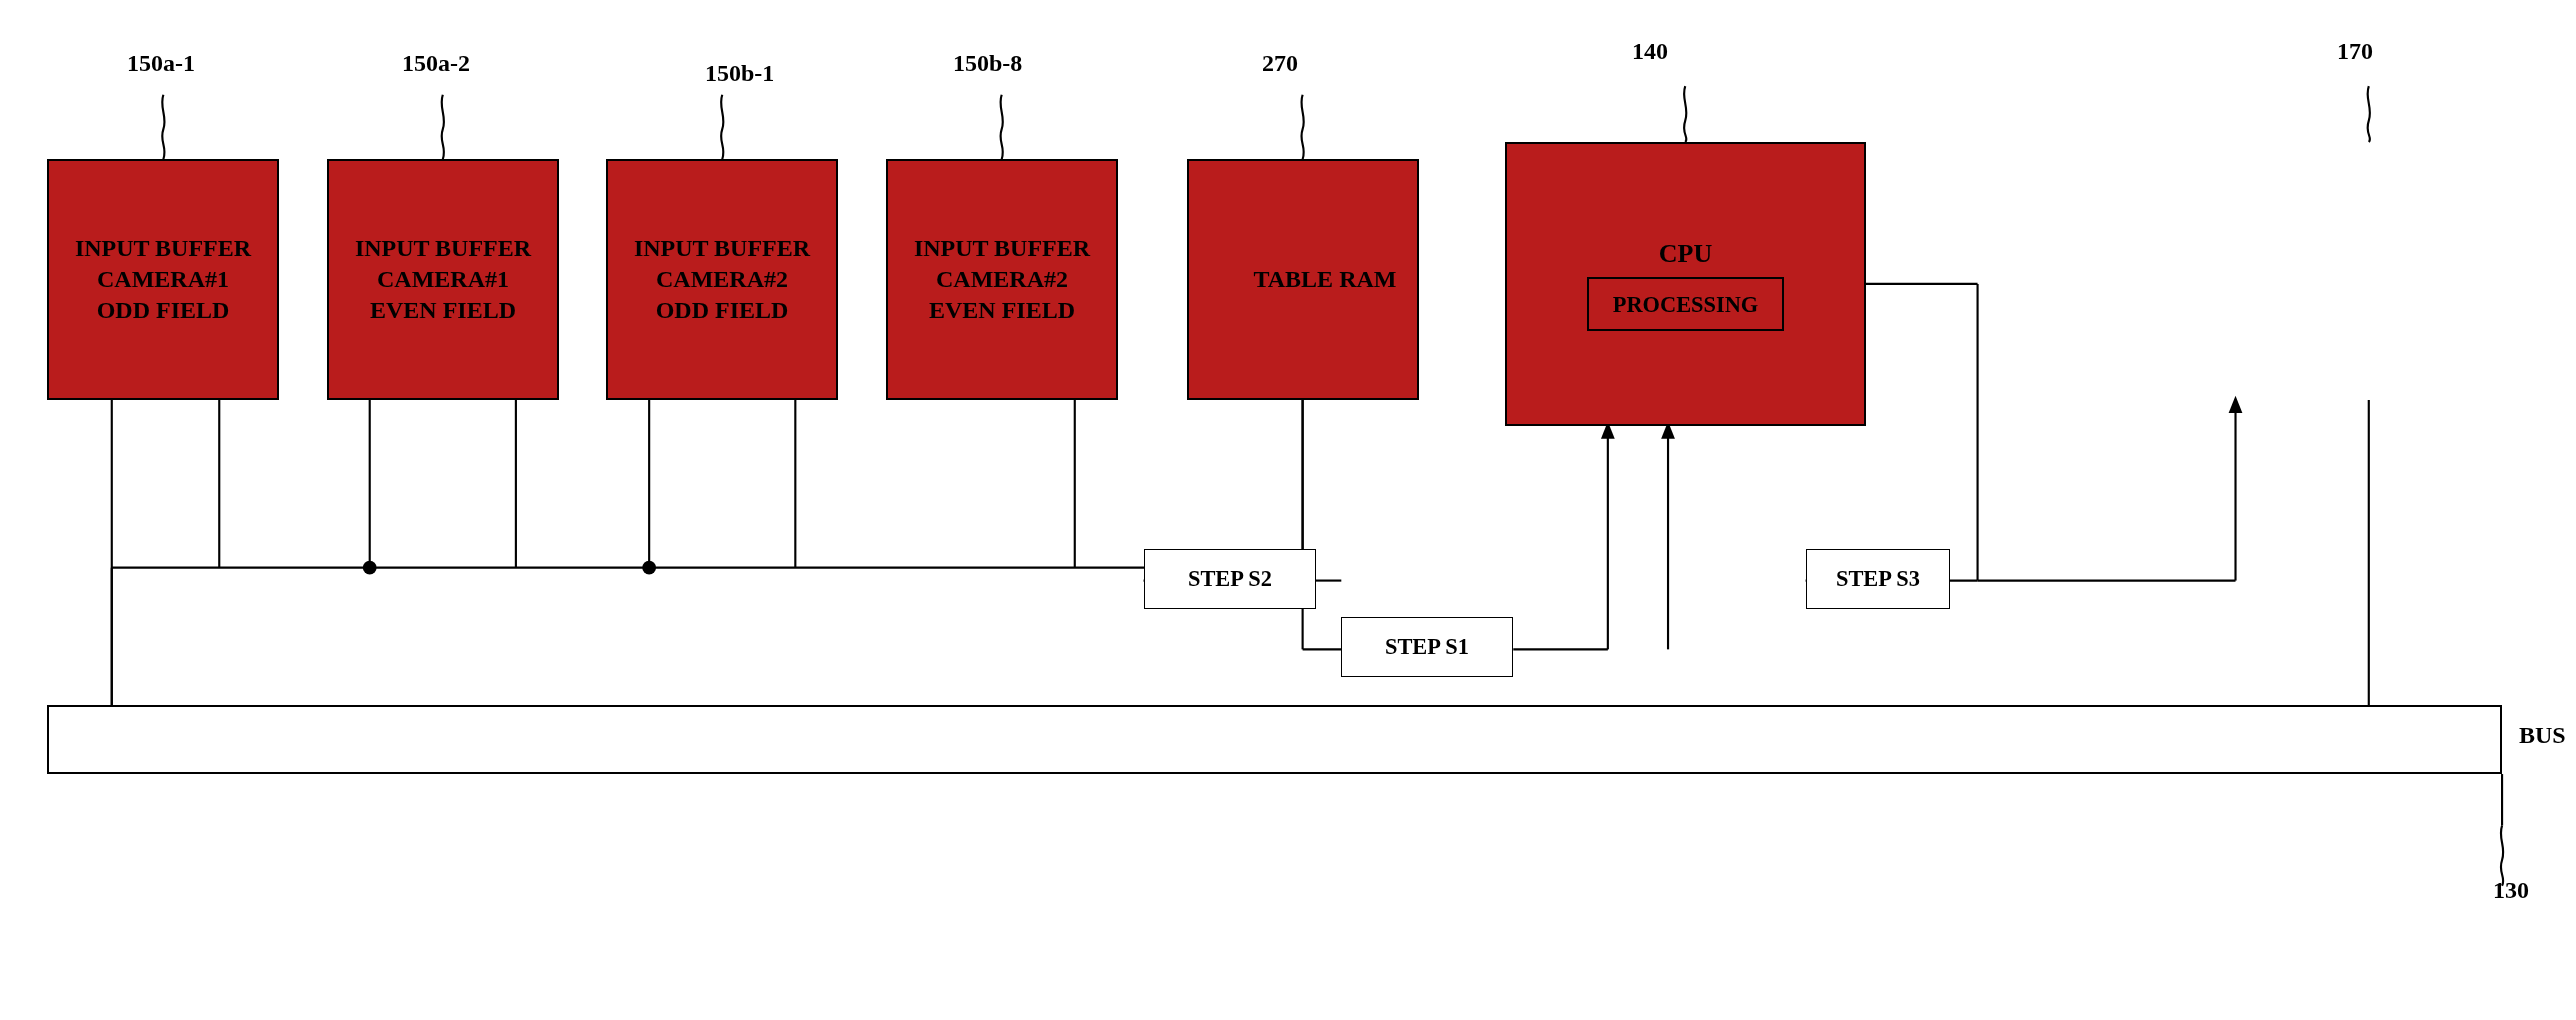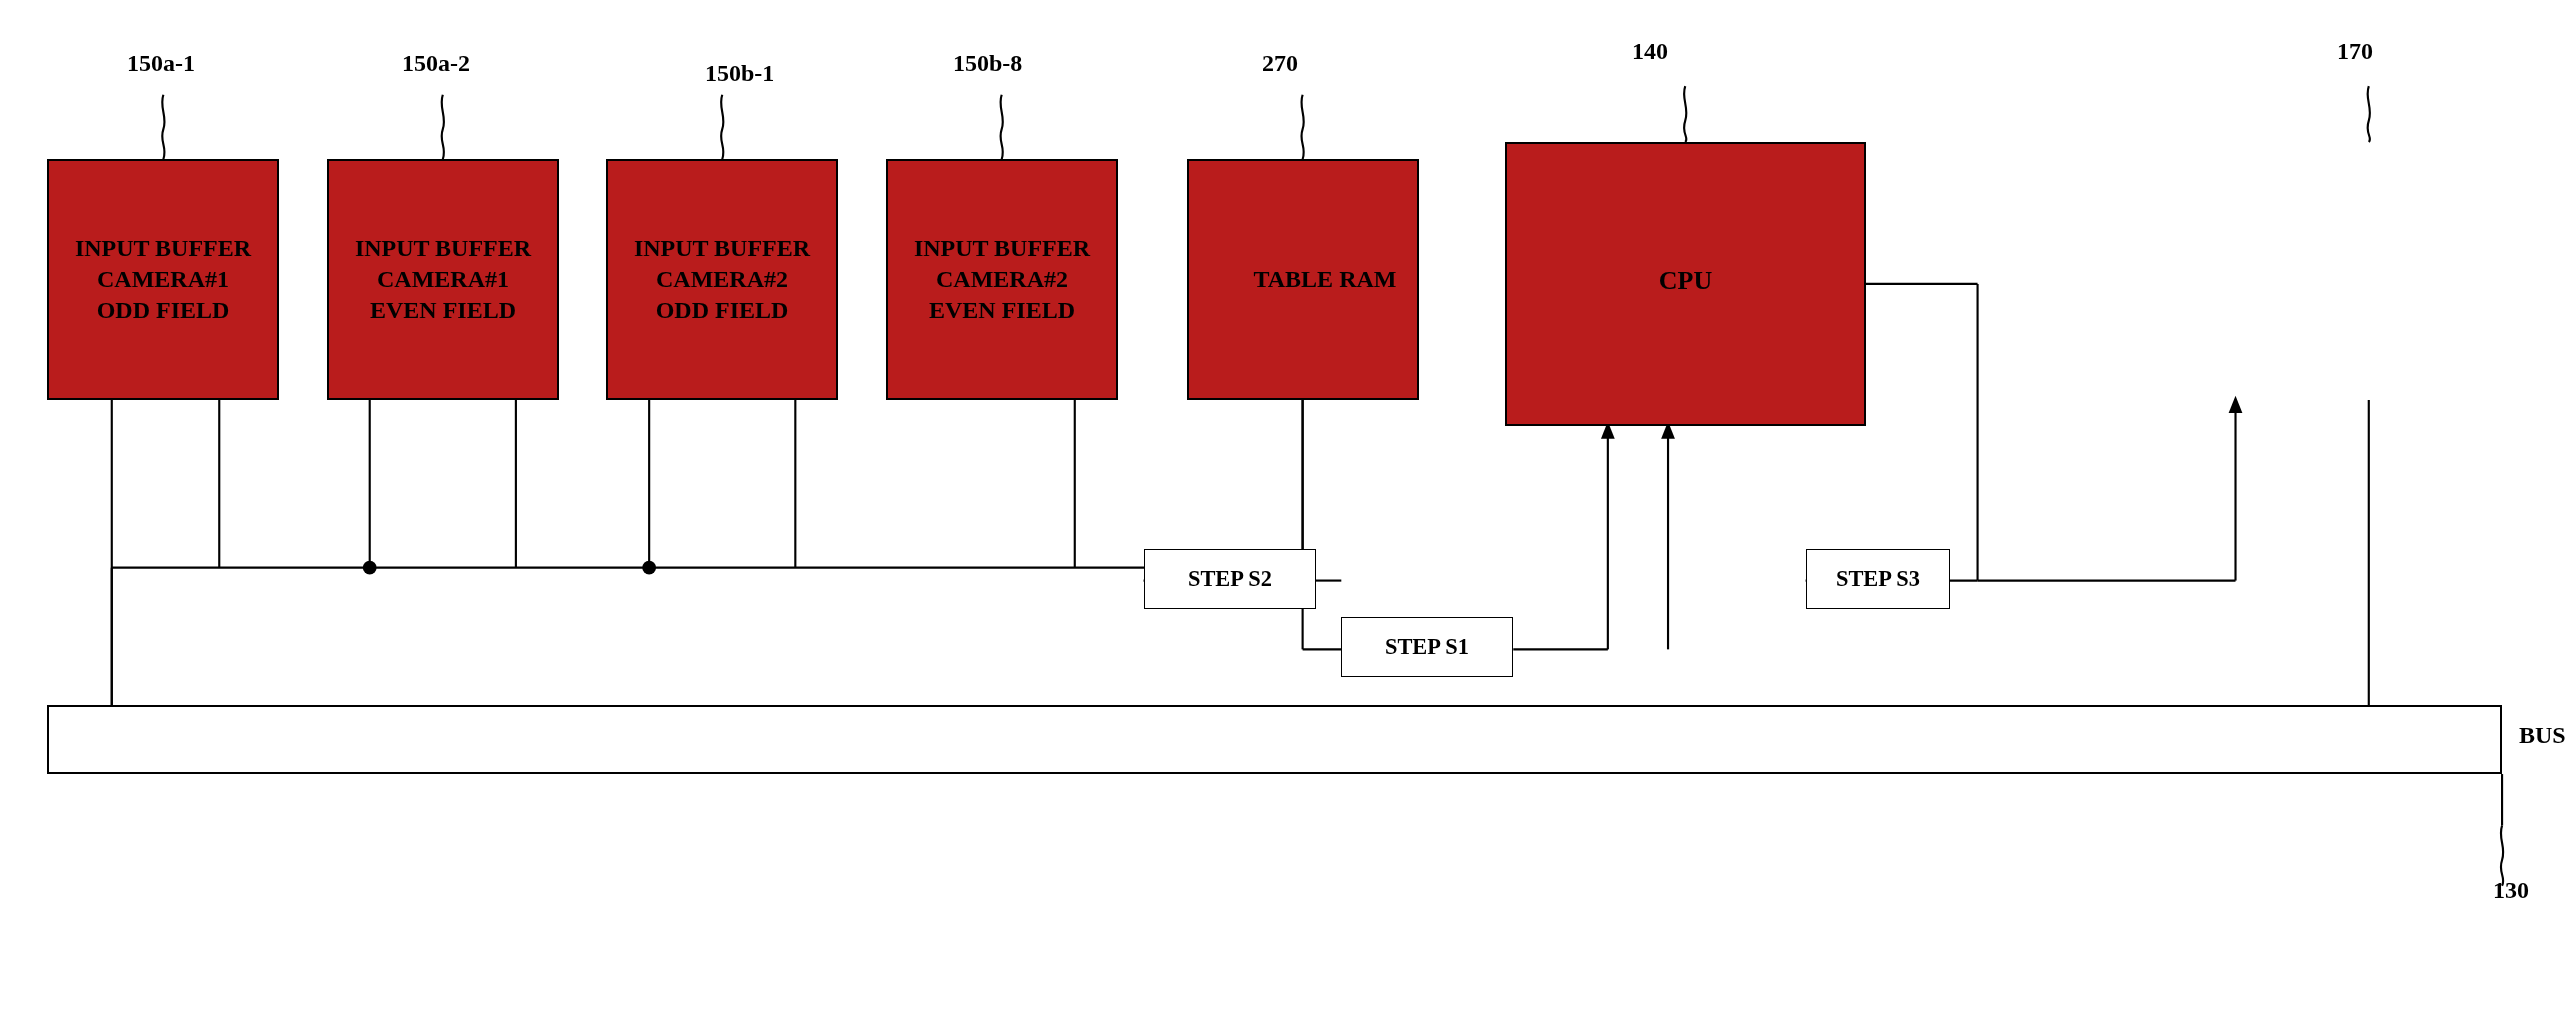--- a/index.html
+++ b/index.html
@@ -166,20 +166,21 @@
   <div class="block" style="left:886px; top:159px; width:232px; height:241px;">
     <span>INPUT BUFFER<br>CAMERA#2<br>EVEN FIELD</span>
   </div>
 
   <div class="block" style="left:1187px; top:159px; width:232px; height:241px;padding-left:44px;">
     <span>TABLE RAM</span>
   </div>
 
   <div class="block" style="left:1505px; top:142px; width:361px; height:284px; flex-direction:column; gap:0;">
     <span style="font-size:26px; margin-bottom:6.9px;">CPU</span>
+    <div style="border:2.1px solid #000; padding:10.3px 24px; font-size:22.4px; font-weight:bold;">PROCESSING</div>
   </div>
 
 
   <div class="step-box" style="left:1144px; top:549px; width:172px; height:60px;align-items:center;">
     <span>STEP S2</span>
   </div>
 
   <div class="step-box" style="left:1341px; top:617px; width:172px; height:60px;">
     <span>STEP S1</span>
   </div>

